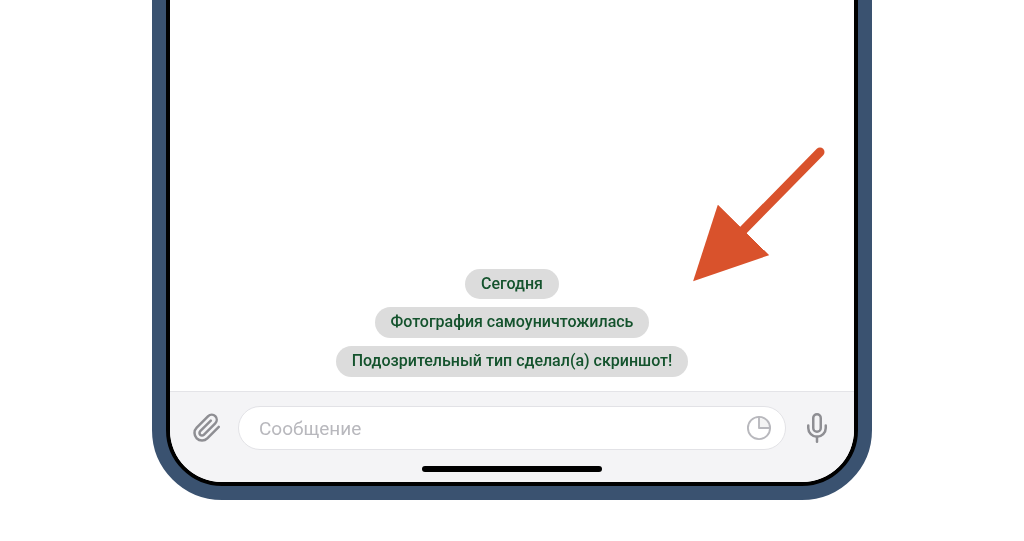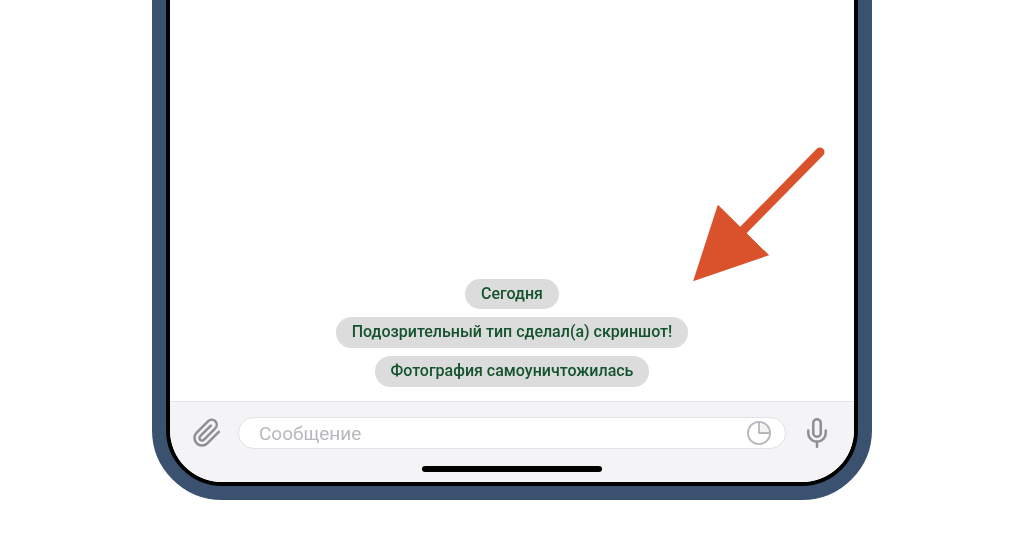--- a/index.html
+++ b/index.html
@@ -71,21 +71,21 @@
       justify-content: center;
       width: 34px;
       height: 34px;
     }
     .icon-btn svg { display: block; }
     .input-pill {
       flex: 1;
       background: #ffffff;
       border: 1px solid #e2e2e6;
       border-radius: 22px;
-      height: 32px;
+      height: 44px;
       display: flex;
       align-items: center;
       padding: 0 12px 0 20px;
       gap: 10px;
     }
     .msg-input {
       flex: 1;
       color: #b8b8bd;
       font-size: 19px;
       font-weight: 400;
@@ -114,22 +114,22 @@
     }
   </style>
 </head>
 <body>
 
 <div class="phone-frame">
   <div class="phone-inner">
 
     <div class="chat-area">
       <div class="service-pill">Сегодня</div>
+      <div class="service-pill">Фотография самоуничтожилась</div>
       <div class="service-pill">Подозрительный тип сделал(а) скриншот!</div>
-      <div class="service-pill">Фотография самоуничтожилась</div>
     </div>
 
     <div class="input-bar">
       <div class="icon-btn">
         <svg width="30" height="30" viewBox="0 0 24 24" fill="none" stroke="currentColor" stroke-width="2" stroke-linecap="round" stroke-linejoin="round">
           <path d="M21.44 11.05l-9.19 9.19a6 6 0 0 1-8.49-8.49l9.19-9.19a4 4 0 0 1 5.66 5.66l-9.2 9.19a2 2 0 0 1-2.83-2.83l8.49-8.48"></path>
         </svg>
       </div>
 
       <div class="input-pill">

